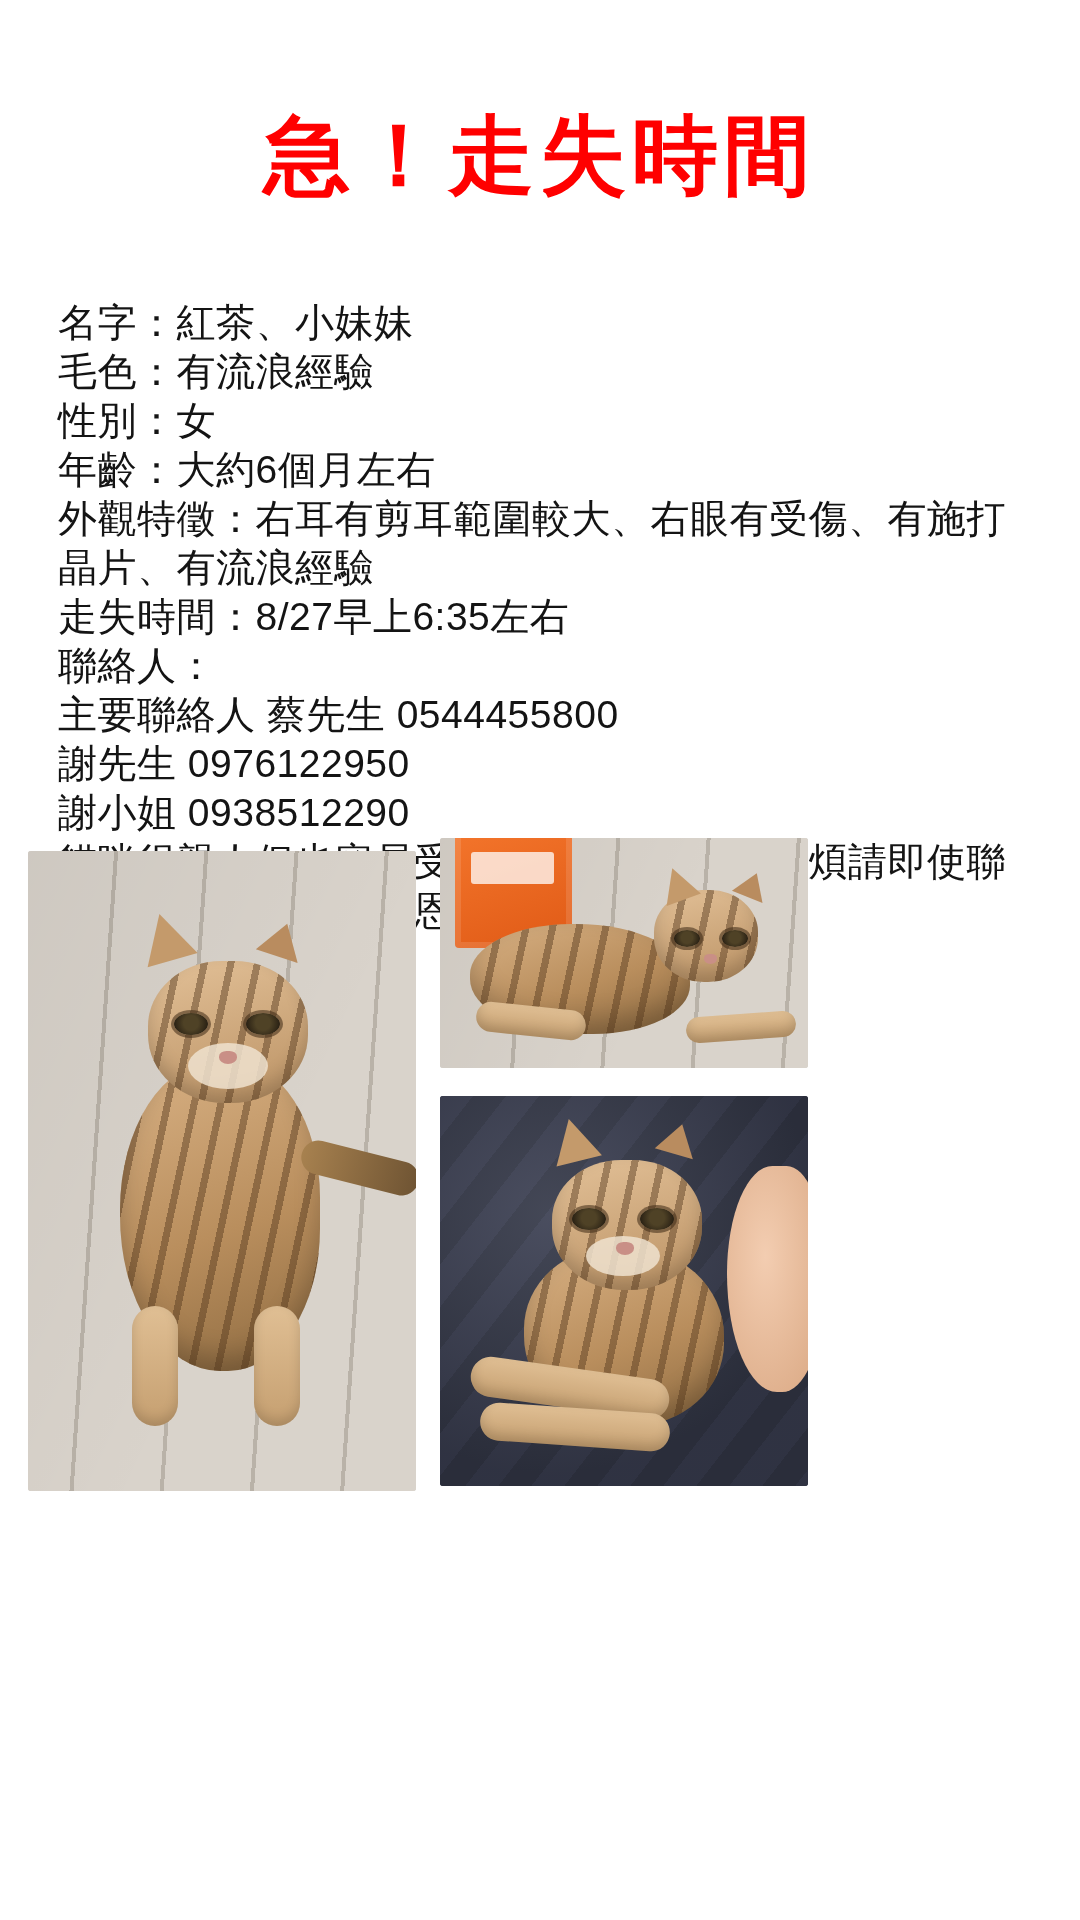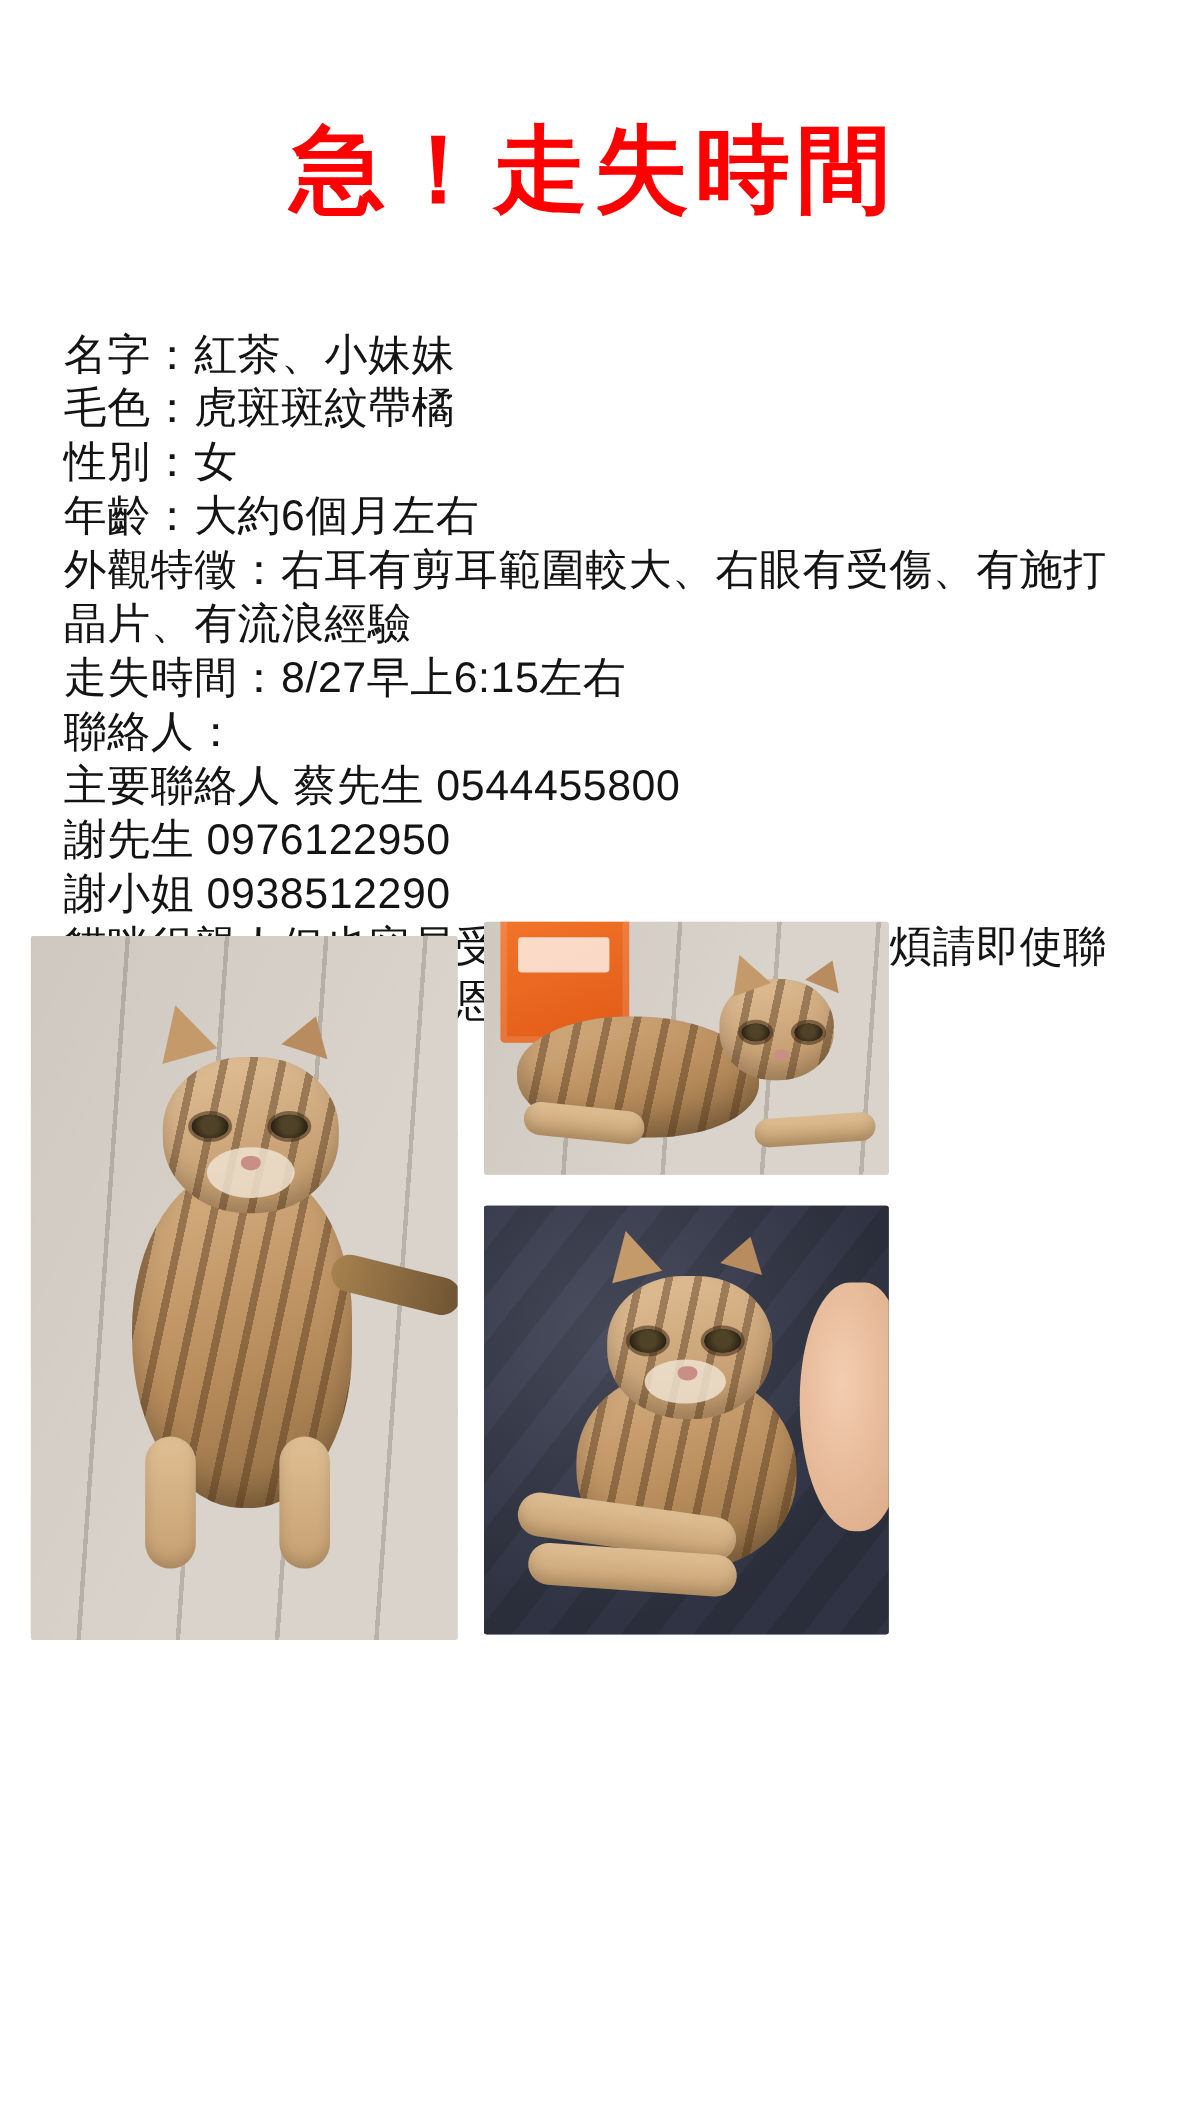--- a/index.html
+++ b/index.html
@@ -209,25 +209,25 @@
 </style>
 </head>
 <body>
 
 <div class="poster">
 
   <div class="title">急！走失時間</div>
 
   <div class="details">
     <span class="line">名字：紅茶、小妹妹</span>
-    <span class="line">毛色：虎斑斑紋帶橘</span>
+    <span class="line">毛色：有流浪經驗</span>
     <span class="line">性別：女</span>
     <span class="line">年齡：大約6個月左右</span>
     <span class="wrap">外觀特徵：右耳有剪耳範圍較大、右眼有受傷、有施打晶片、有流浪經驗</span>
-    <span class="line">走失時間：8/27早上6:15左右</span>
+    <span class="line">走失時間：8/27早上6:35左右</span>
     <span class="line">聯絡人：</span>
     <span class="line">主要聯絡人 蔡先生 0544455800</span>
     <span class="line">謝先生 0976122950</span>
     <span class="line">謝小姐 0938512290</span>
     <span class="wrap">貓咪很親人但也容易受驚，若您有看見牠，煩請即使聯絡我們，謝謝您的大恩大德🙇‍♀️</span>
   </div>
 
   <div class="photos">
 
     <div class="photo photo-main">

